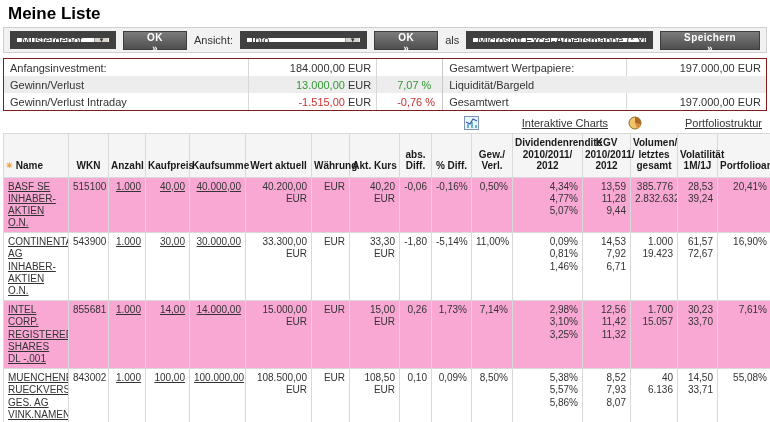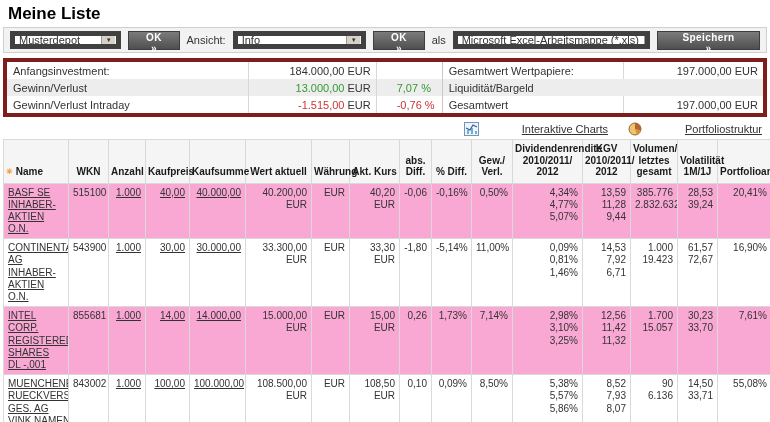--- a/index.html
+++ b/index.html
@@ -14,42 +14,42 @@
   .page-title { font-weight:bold; font-size:17px; color:#000; padding:2px 6px 3px; }
 
   
   .toolbar {
     display:flex; align-items:center; gap:7px;
     border:1px solid #cfcfcf; background:#f2f2f2;
     padding:3px 6px; height:26px; margin:0 1px;
   }
   .sel {
     display:inline-flex; align-items:center; justify-content:space-between;
-    background:#fff; border:5px solid #404040; height:18px;
+    background:#fff; border:7px solid #404040; height:18px;
     font-size:11px; padding-left:4px; cursor:default; white-space:nowrap; overflow:hidden;
   }
   .sel .arrow {
     width:15px; height:14px; margin-left:5px; flex:0 0 15px;
     background:#d6d2ca; border:1px solid #f4f2ee; border-left-color:#9a9a9a;
     display:flex; align-items:center; justify-content:center;
     font-size:6px; color:#333;
   }
   .sel.w-depot { width:118px; }
   .sel.w-view  { width:142px; }
   .sel.w-export{ width:210px; }
   .btn {
     background:linear-gradient(#7b7b7b,#4f4f4f); color:#fff; font-weight:bold;
-    font-size:10px; border:1px solid #3e3e3e; padding:0 13px; height:19px;
+    font-size:10px; border:1px solid #3e3e3e; padding:0 20px; height:19px;
     font-family:"Liberation Sans", sans-serif; letter-spacing:.4px; cursor:pointer;
   }
   .btn.wide { padding:0 22px; }
   .tb-label { color:#333; }
 
   
-  .summary { display:flex; border:4px solid #7f1d1d; margin:5px 1px 0; }
+  .summary { display:flex; border:1px solid #7f1d1d; margin:5px 1px 0; }
   .summary-half { width:57.5%; }
   .summary-half.rgt { width:42.5%; border-left:1px solid #c9c9c9; }
   .srow { display:flex; align-items:center; height:17px; }
   .srow.stripe { background:#ededed; }
   .slabel { flex:1; padding-left:6px; white-space:nowrap; overflow:hidden; }
   .sval {
     width:128px; border-left:1px solid #d8d8d8; height:100%;
     display:flex; align-items:center; justify-content:flex-end; padding-right:5px; white-space:nowrap;
   }
   .sval .cur { margin-left:3px; color:#333; }
@@ -337,21 +337,21 @@
             <div>5,38%</div>
             <div>5,57%</div>
             <div>5,86%</div>
           </td>
           <td class="al-right">
             <div>8,52</div>
             <div>7,93</div>
             <div>8,07</div>
           </td>
           <td class="al-right">
-            <div>90</div>
+            <div>40</div>
             <div>6.136</div>
           </td>
           <td class="al-right">
             <div>14,50</div>
             <div>33,71</div>
           </td>
           <td class="al-right">55,08%</td>
         </tr>
       </tbody>
   </table>

